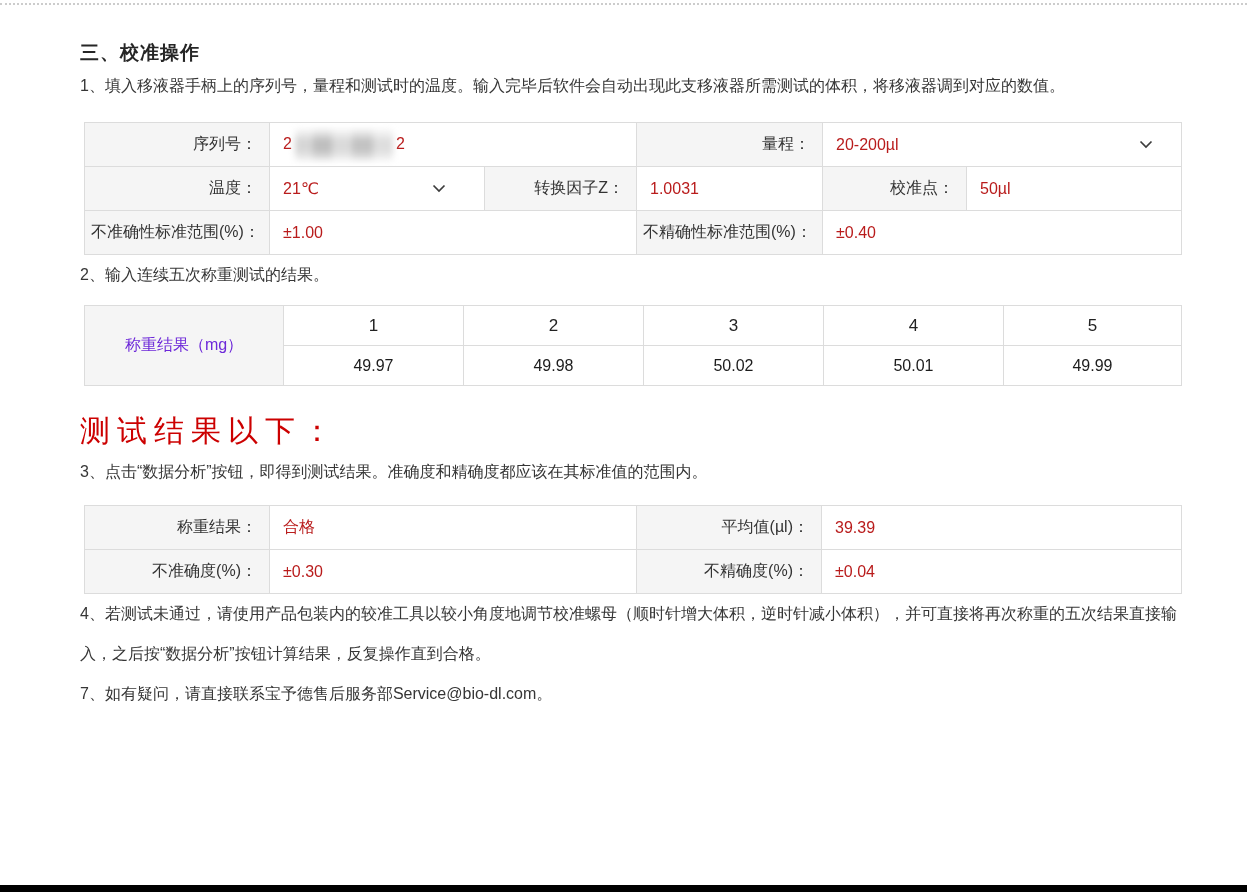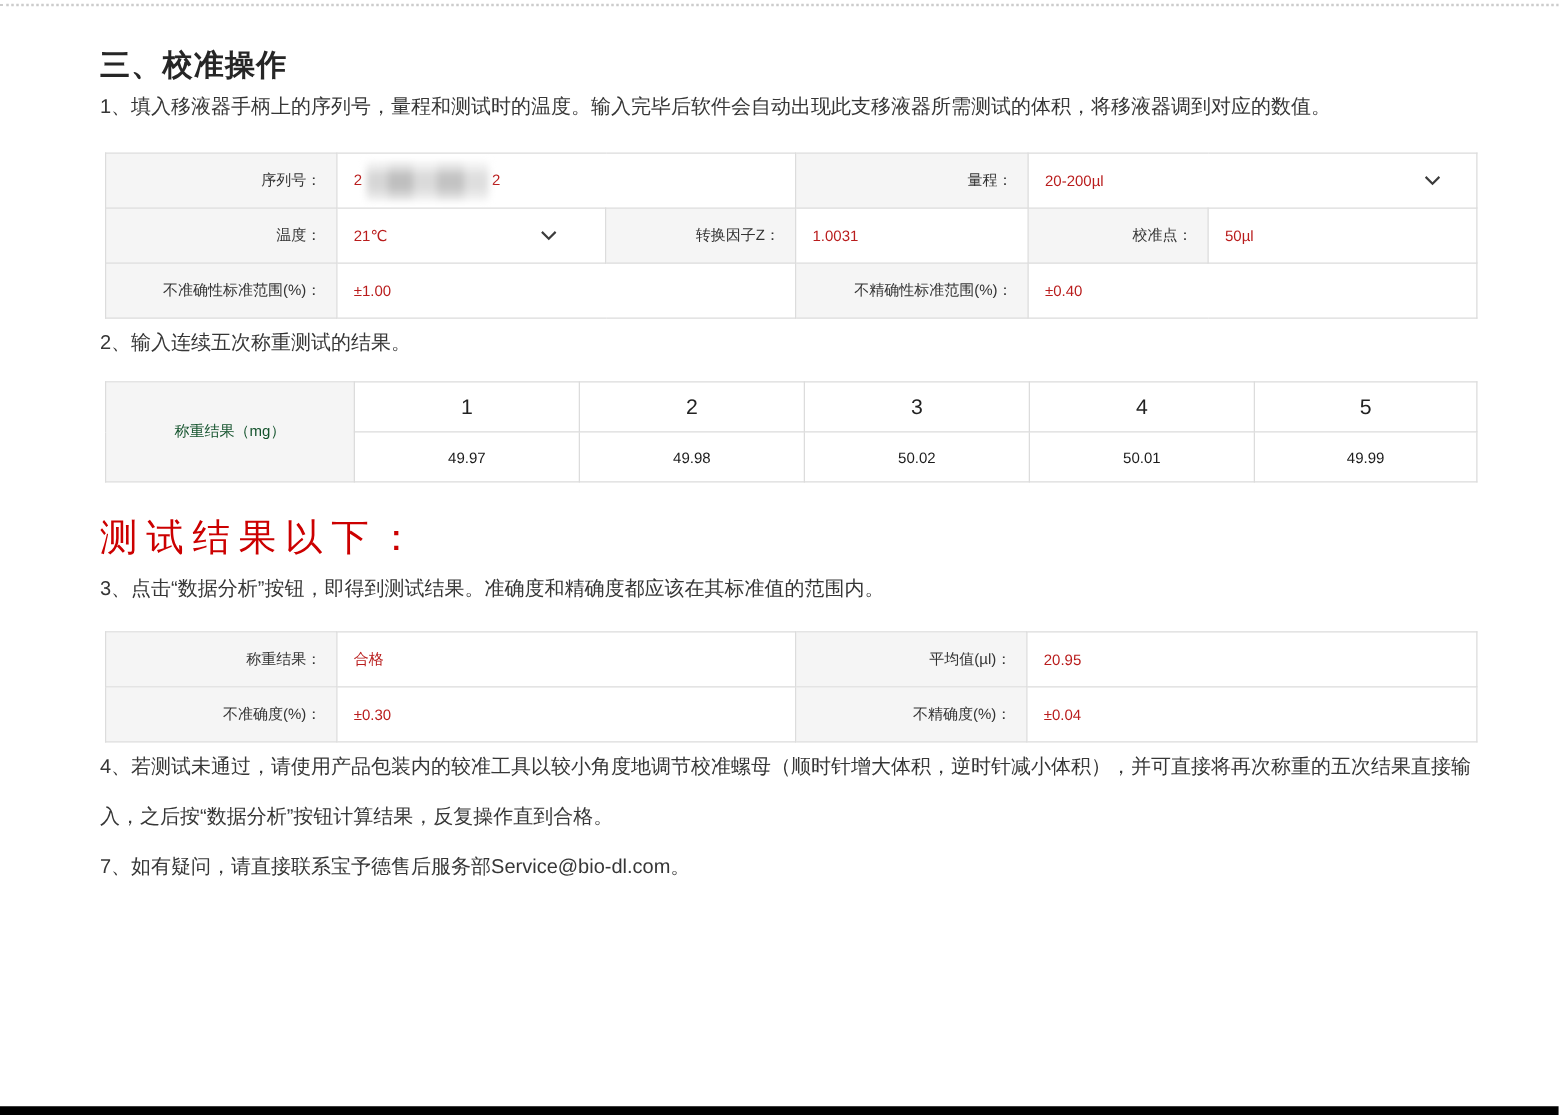--- a/index.html
+++ b/index.html
@@ -9,55 +9,55 @@
     background: #ffffff; overflow: hidden;
     font-family: "Liberation Sans", "DejaVu Sans", sans-serif;
     color: #333333;
   }
   .top-rule {
     margin-top: 3px; height: 0;
     border-top: 2px dotted #cccccc;
   }
   .container { padding: 0 60px 0 80px; width: 1247px; }
   h2.section-heading {
-    margin: 35px 0 0 0; font-size: 24px; line-height: 26px;
+    margin: 35px 0 0 0; font-size: 19px; line-height: 26px;
     font-weight: 700; color: #262626; letter-spacing: 1px;
   }
   p.para { margin: 0; font-size: 16px; line-height: 40px; color: #363636; max-width: 1104px; }
   .p1 { margin-top: 26px; }
   .p2 { margin-top: 17px; }
   .p3 { margin-top: 15px; }
   .p4 { margin-top: 18px; }
   .p5 { margin-top: 21px; }
   .result-banner {
     margin: 24px 0 0 0; font-size: 30px; line-height: 42px;
     font-weight: 400; letter-spacing: 7px; color: #cc0000;
   }
   table { border-collapse: collapse; table-layout: fixed; width: 1097px; margin-left: 4px; background: #fff; }
   .tbl-setup { margin-top: 16px; }
   .tbl-weigh { margin-top: 10px; }
   .tbl-result { margin-top: 13px; }
-  td { border: 1px solid #dcdcdc; height: 44px; font-size: 12px; vertical-align: middle; overflow: hidden; white-space: nowrap; }
+  td { border: 1px solid #dcdcdc; height: 44px; font-size: 16px; vertical-align: middle; overflow: hidden; white-space: nowrap; }
   td.lbl { background: #f5f5f5; text-align: right; padding: 0 12px 0 6px; color: #333333; }
   td.val { background: #ffffff; text-align: left; padding: 0 6px 0 13px; color: #b91c1c; }
   td.sel { padding-right: 0; }
   .sel-inner { display: flex; align-items: center; justify-content: space-between; width: 100%; }
   .sel-range .chev { margin-right: 28px; }
   .sel-temp .chev { margin-right: 38px; }
   .chev { display: inline-flex; flex: 0 0 auto; }
   .serial-mask {
     display: inline-block; width: 98px; height: 30px; margin: 0 3px;
     vertical-align: middle; border-radius: 3px;
     background:
       linear-gradient(180deg, rgba(255,255,255,0.55) 0 18%, rgba(0,0,0,0) 30% 70%, rgba(255,255,255,0.45) 85% 100%),
       linear-gradient(90deg, #d6d6d6 0 18%, #bfbfbf 18% 38%, #dadada 38% 58%, #c3c3c3 58% 80%, #dedede 80% 100%);
     filter: blur(3px);
   }
   .tbl-weigh td { height: 40px; }
-  td.wlabel { background: #f5f5f5; text-align: center; color: #14532d; }
+  td.wlabel { background: #f5f5f5; text-align: center; color: #6d28d9; }
   td.whead { text-align: center; font-size: 17px; color: #222; background: #fff; }
   td.wval { text-align: center; color: #1c1c1c; background: #fff; }
   .bottom-bar {
     position: absolute; left: 0; bottom: 3px; width: 1247px; height: 7px;
     background: #000000;
   }
 </style>
 </head>
 <body>
 
@@ -161,21 +161,21 @@
       <col style="width:185px">
         <col style="width:367px">
         <col style="width:185px">
         <col style="width:360px">
     </colgroup>
     <tbody>
         <tr>
       <td class="lbl">称重结果：</td>
       <td class="val">合格</td>
       <td class="lbl">平均值(µl)：</td>
-      <td class="val">20.95</td>
+      <td class="val">39.39</td>
     </tr>
     <tr>
       <td class="lbl">不准确度(%)：</td>
       <td class="val">±0.30</td>
       <td class="lbl">不精确度(%)：</td>
       <td class="val">±0.04</td>
     </tr>
   </tbody>
     </table>
 

